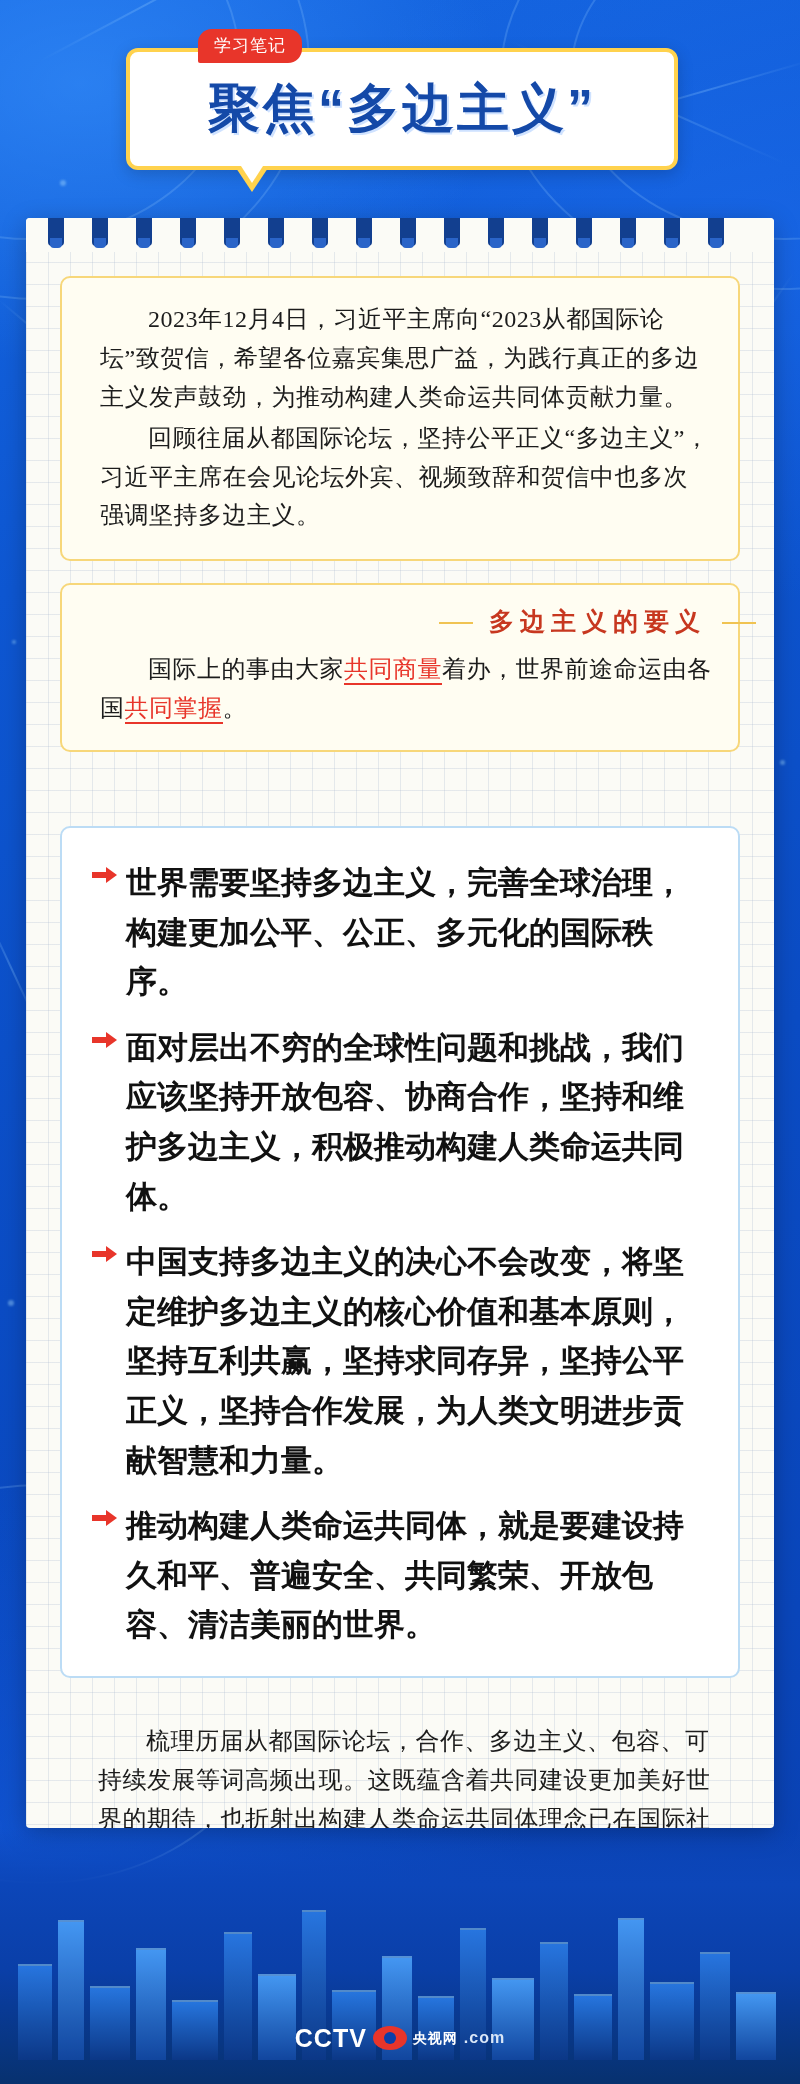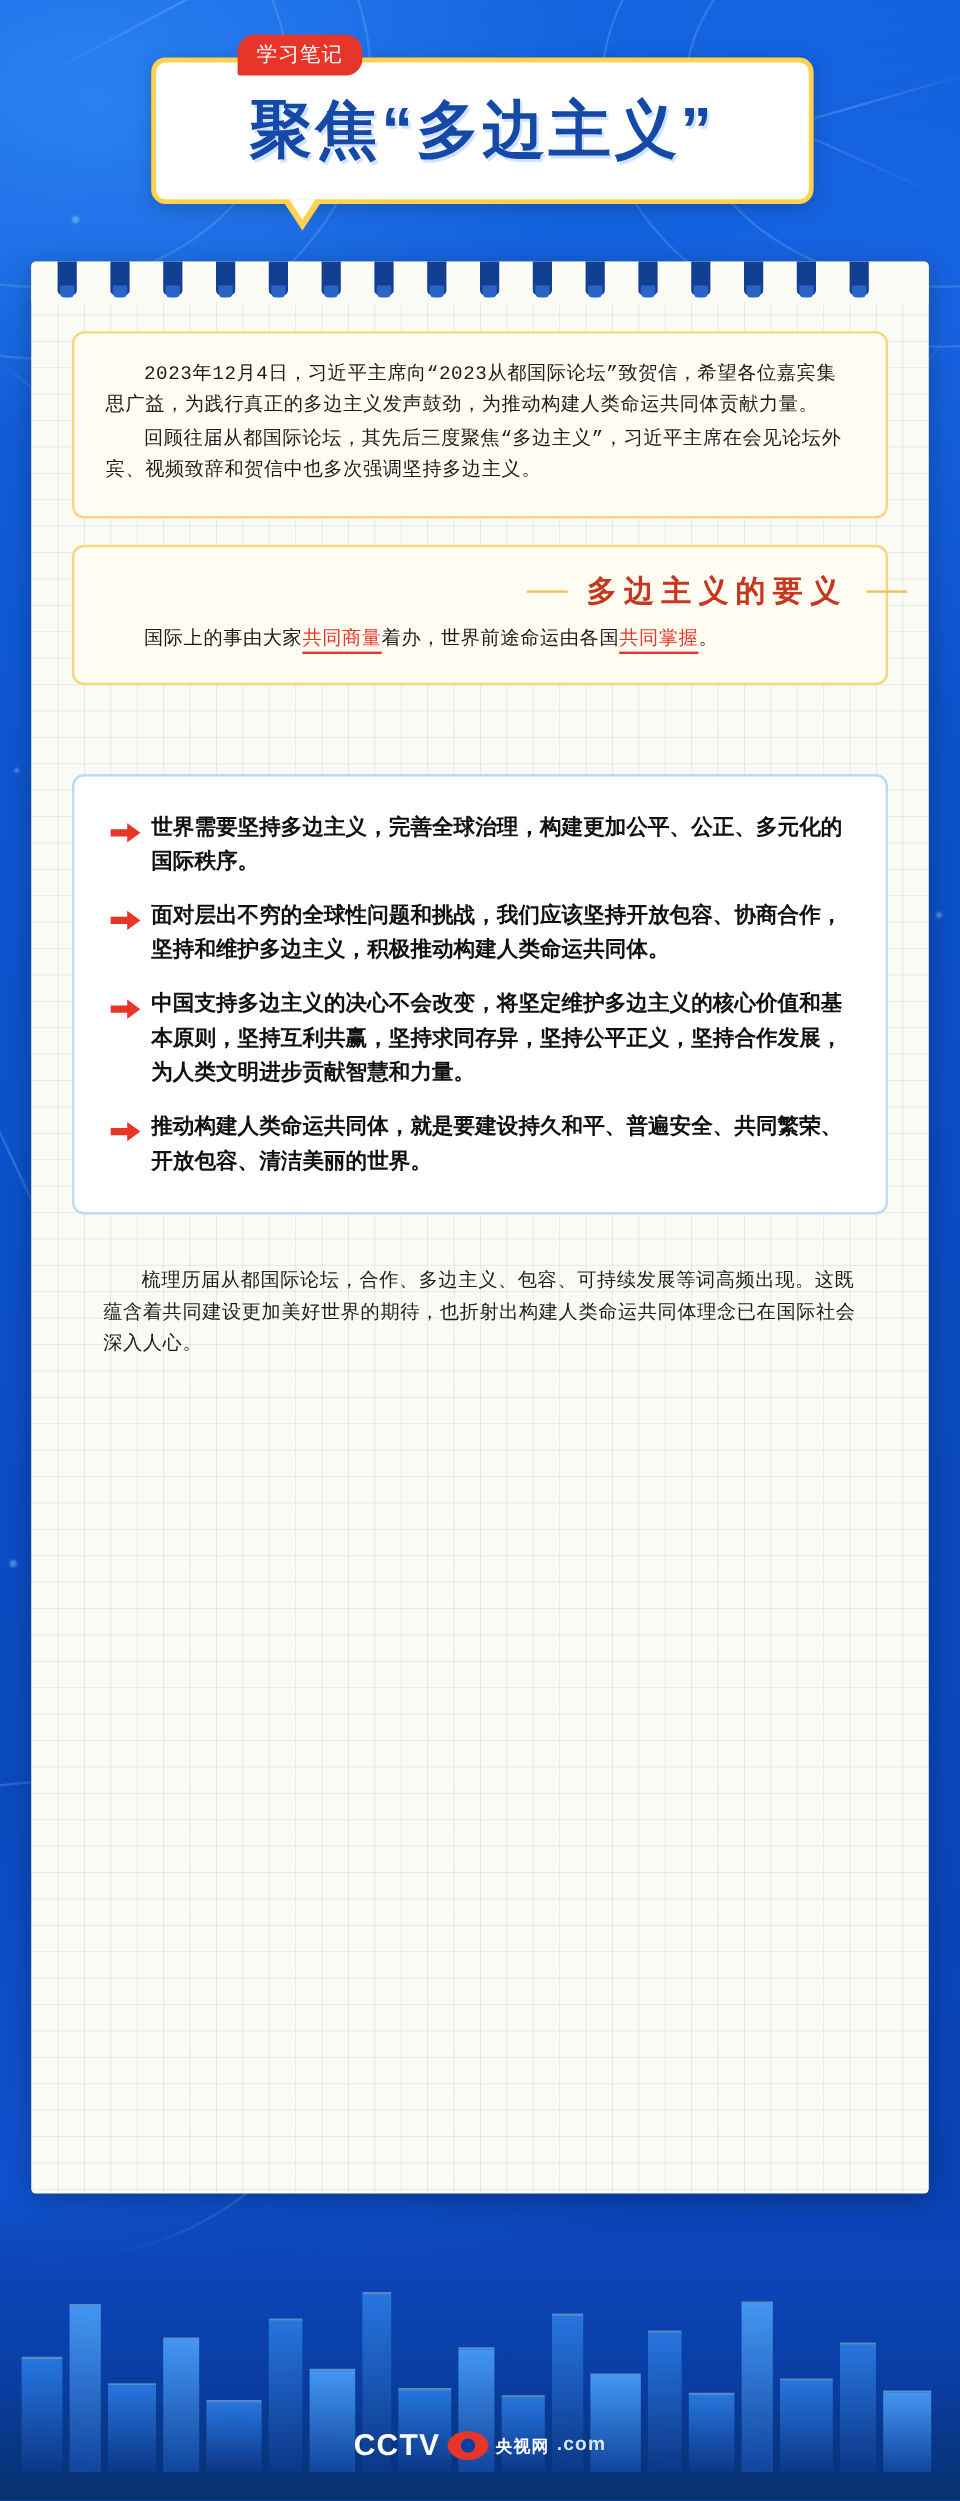--- a/index.html
+++ b/index.html
@@ -164,26 +164,27 @@
     border: 2px solid #bcdcf5;
     padding: 30px 26px 26px 30px;
     margin-top: 14px;
   }
   .card-plain {
     margin-top: 26px;
     padding: 18px 26px 10px 26px;
   }
 
   .p {
-    font-family: Liberation Mono, monospace;
-    font-size: 16px;
+    font-family: Liberation Serif, serif;
+    font-size: 24px;
     line-height: 1.62;
     color: #1c1c1c;
     text-indent: 2em;
     letter-spacing: 0.5px;
+    margin-left: 12px;
   }
   .p + .p { margin-top: 2px; }
 
   
   .sec-head {
     text-align: right;
     margin-bottom: 12px;
   }
   .sec-head span {
     display: inline-block;
@@ -217,22 +218,22 @@
     left: 60px; top: 700px;
     color: #a9d4f2;
     font-size: 74px;
     font-family: "Liberation Serif", serif;
     line-height: 1;
     letter-spacing: 4px;
     user-select: none;
   }
 
   .bullet-p {
-    font-family: Liberation Mono, monospace;
-    font-size: 18px;
+    font-family: Liberation Sans, sans-serif;
+    font-size: 31px;
     line-height: 1.6;
     color: #111;
     font-weight: bold;
     margin-bottom: 16px;
     padding-left: 34px;
     position: relative;
     text-indent: 0;
   }
   .bullet-p:last-child { margin-bottom: 0; }
   .arrow {
@@ -346,21 +347,21 @@
       <div class="ring" style="left:550px;"></div>
       <div class="ring" style="left:594px;"></div>
       <div class="ring" style="left:638px;"></div>
       <div class="ring" style="left:682px;"></div>
     </div>
 
     <div class="pad-body">
 
       <div class="card card-yellow">
         <p class="p">2023年12月4日，习近平主席向“2023从都国际论坛”致贺信，希望各位嘉宾集思广益，为践行真正的多边主义发声鼓劲，为推动构建人类命运共同体贡献力量。</p>
-        <p class="p">回顾往届从都国际论坛，其先后三度聚焦“多边主义”，习近平主席在会见论坛外宾、视频致辞和贺信中也多次强调坚持多边主义。</p>
+        <p class="p">回顾往届从都国际论坛，坚持公平正义“多边主义”，习近平主席在会见论坛外宾、视频致辞和贺信中也多次强调坚持多边主义。</p>
       </div>
 
       <div class="card card-yellow2">
         <div class="sec-head">
           <span>多边主义的要义</span>
         </div>
         <p class="p"><span>国际上的事由大家</span><span class="hl">共同商量</span><span>着办，世界前途命运由各国</span><span class="hl">共同掌握</span><span>。</span></p>
       </div>
 
       <div class="quote-mark">〝〞</div>

